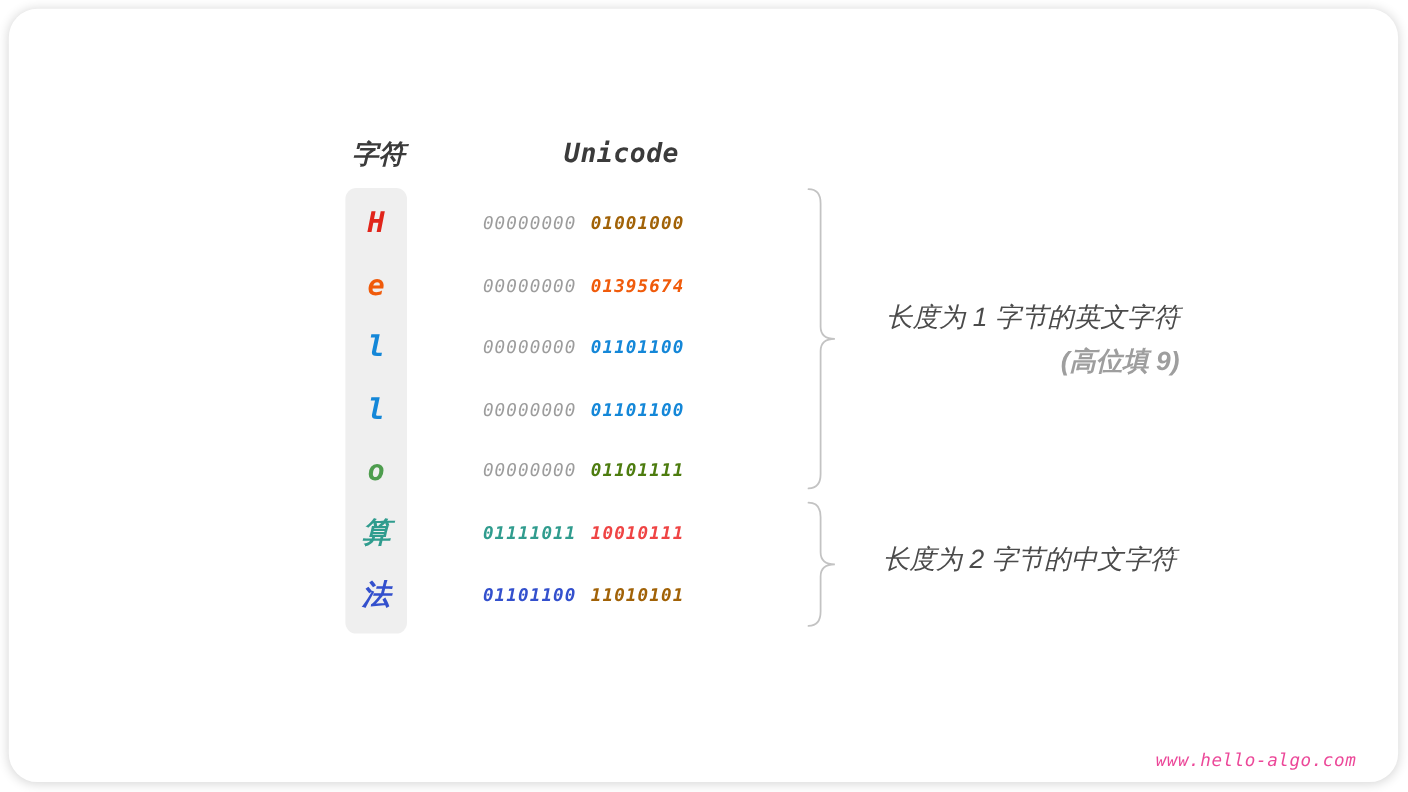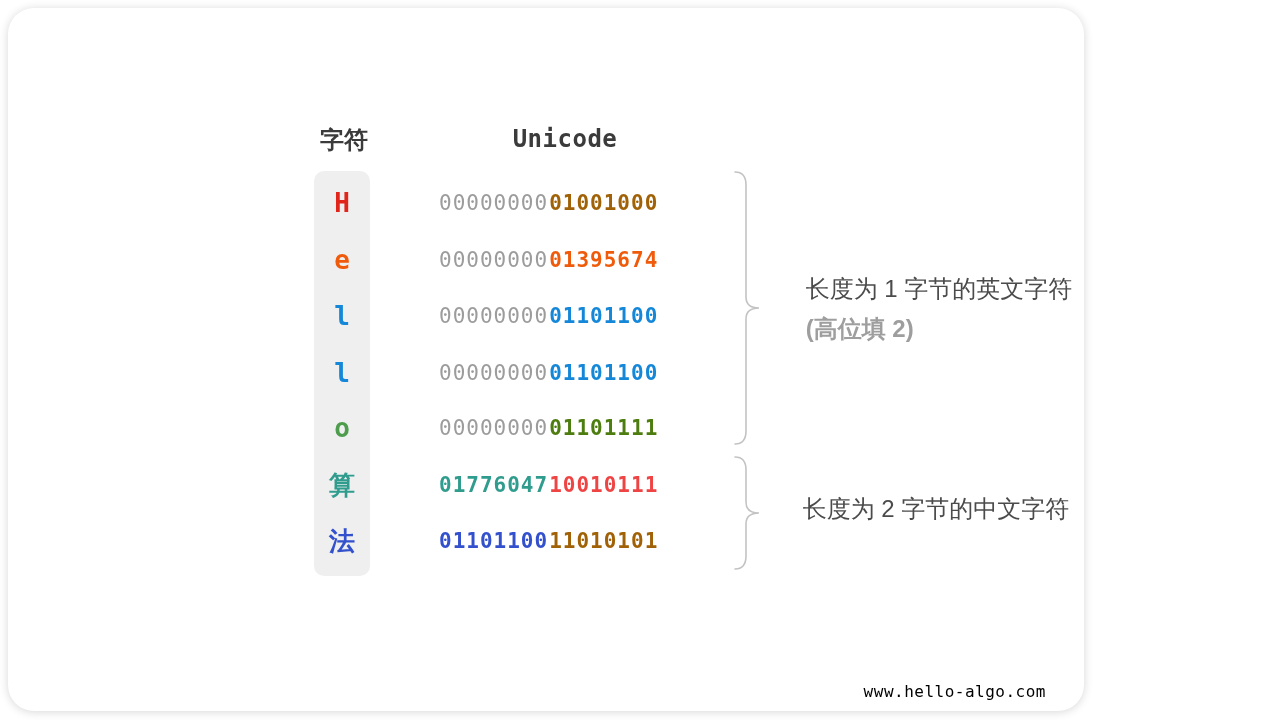--- a/index.html
+++ b/index.html
@@ -5,24 +5,25 @@
   * { margin: 0; padding: 0; box-sizing: border-box; }
   html, body {
     width: 1280px; height: 720px;
     background: #ffffff;
     font-family: "Liberation Sans", sans-serif;
     overflow: hidden;
   }
   .card {
     position: absolute;
     left: 8px; top: 8px;
-    width: 1076px; height: 703px;
+    width: 1263px; height: 703px;
     background: #ffffff;
     border-radius: 26px;
     box-shadow: 0 1px 10px rgba(0,0,0,0.16);
+    font-style: italic;
   }
   
   .char-strip {
     position: absolute;
     left: 306px; top: 163px;
     width: 56px; height: 405px;
     background: #efefef;
     border-radius: 10px;
   }
   
@@ -53,55 +54,55 @@
     text-align: center;
     font-family: "DejaVu Sans Mono", monospace;
     font-weight: 700;
     font-size: 26px;
     line-height: 34px;
   }
   .cell-bin {
     position: absolute;
     left: 431px;
     display: flex;
-    gap: 1px;
+    gap: 13px;
     font-family: "DejaVu Sans Mono", monospace;
-    font-size: 21px;
+    font-size: 16px;
     line-height: 34px;
     letter-spacing: 1px;
     white-space: nowrap;
   }
   .byte-low { font-weight: 700; }
   .row.two-byte .byte-high { font-weight: 700; }
   
   .braces-svg { position: absolute; left: 0; top: 0; pointer-events: none; }
   
   .annotation {
     position: absolute;
     transform: translate(-50%, -50%);
-    text-align: left;
+    text-align: right;
     white-space: nowrap;
     font-size: 24px;
     line-height: 40px;
     color: #4b4b4b;
   }
   .annotation .sub {
     color: #9e9e9e;
     font-weight: 700;
   }
   .ann-1 { left: 931px; top: 301px; }
   .ann-2 { left: 928px; top: 501px; }
   
   .watermark {
     position: absolute;
     right: 38px; top: 683px;
     transform: translateY(-50%);
     font-family: "DejaVu Sans Mono", monospace;
     font-size: 16px;
-    color: #000000;
+    color: #ec4899;
     letter-spacing: 0.5px;
   }
 </style>
 </head>
 <body>
 
 <div class="card">
 
   <div class="char-strip"></div>
 
@@ -144,41 +145,41 @@
     <span class="cell-char" style="color: rgb(78, 157, 78);">o</span>
     <span class="cell-bin">
       <span class="byte-high" style="color: rgb(156, 156, 156);">00000000</span>
       <span class="byte-low" style="color: #4d7c0f;">01101111</span>
     </span>
   </div>
 
   <div class="row two-byte" style="top:477px">
     <span class="cell-char" style="color: rgb(48, 156, 142);">算</span>
     <span class="cell-bin">
-      <span class="byte-high" style="color: rgb(48, 156, 142);">01776047</span>
+      <span class="byte-high" style="color: rgb(48, 156, 142);">01111011</span>
       <span class="byte-low" style="color: #ef4444;">10010111</span>
     </span>
   </div>
 
   <div class="row two-byte" style="top:533px">
     <span class="cell-char" style="color: rgb(51, 80, 205);">法</span>
     <span class="cell-bin">
       <span class="byte-high" style="color: rgb(51, 80, 205);">01101100</span>
       <span class="byte-low" style="color: #a16207;">11010101</span>
     </span>
   </div>
 
   <svg class="braces-svg" width="1280" height="720" viewBox="0 0 1280 720">
     <path d="M 727,164 Q 738,164 738,177 L 738,289 Q 738,300 751,300 Q 738,300 738,311 L 738,423 Q 738,436 727,436" fill="none" stroke="#c3c3c3" stroke-width="1.6" stroke-linecap="round"></path>
     <path d="M 727,449 Q 738,449 738,462 L 738,494 Q 738,505 751,505 Q 738,505 738,516 L 738,548 Q 738,561 727,561" fill="none" stroke="#c3c3c3" stroke-width="1.6" stroke-linecap="round"></path>
   </svg>
 
   <div class="annotation ann-1">
     <div>长度为 1 字节的英文字符</div>
-    <div class="sub">(高位填 2)</div>
+    <div class="sub">(高位填 9)</div>
   </div>
 
   <div class="annotation ann-2">
     <div>长度为 2 字节的中文字符</div>
   </div>
 
   <div class="watermark">www.hello-algo.com</div>
 
 </div>
 

